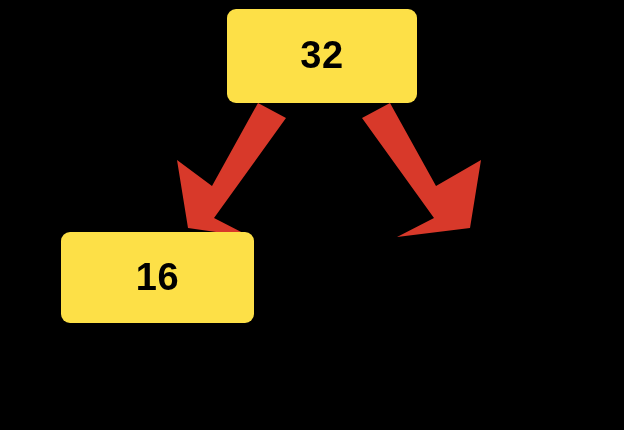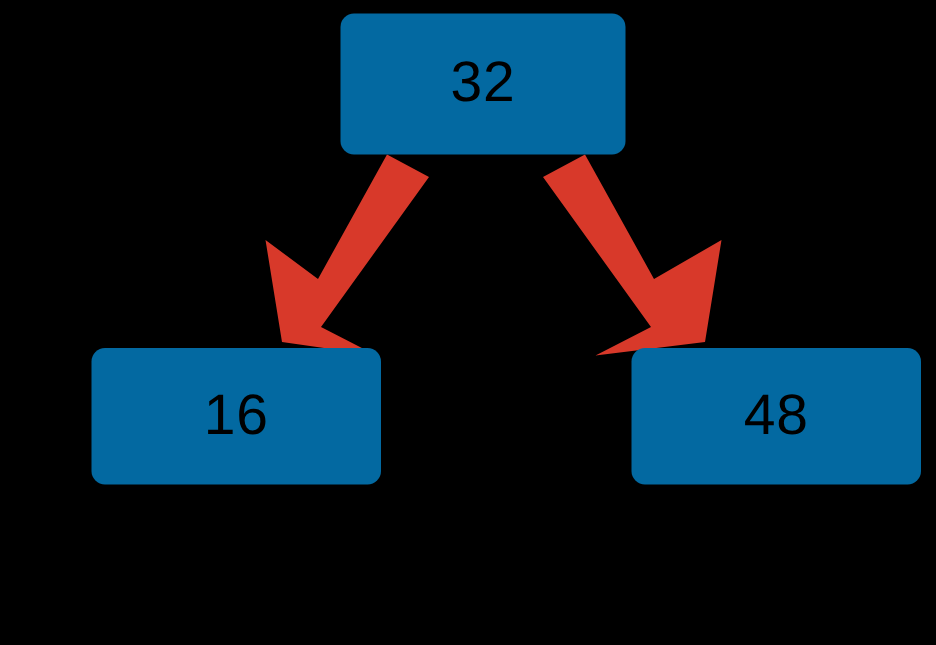--- a/index.html
+++ b/index.html
@@ -26,24 +26,24 @@
     width: 624px;
     height: 430px;
   }
   .tree-node {
     position: absolute;
     box-sizing: border-box;
     display: flex;
     align-items: center;
     justify-content: center;
     border-radius: 9px;
-    background: #0369a1;
+    background: #fde047;
     color: #000000;
     font-family: "Liberation Sans", sans-serif;
-    font-weight: normal;
+    font-weight: bold;
     font-size: 38px;
     line-height: 1;
     letter-spacing: 0.5px;
     user-select: none;
   }
   .node-label {
     display: block;
     transform: translateY(-1px);
   }
   #node-root {
@@ -82,17 +82,14 @@
   </svg>
 
   <div class="tree-node" id="node-root">
     <span class="node-label">32</span>
   </div>
 
   <div class="tree-node" id="node-left">
     <span class="node-label">16</span>
   </div>
 
-  <div class="tree-node" id="node-right">
-    <span class="node-label">48</span>
-  </div>
 
 </div>
 
 </body></html>

